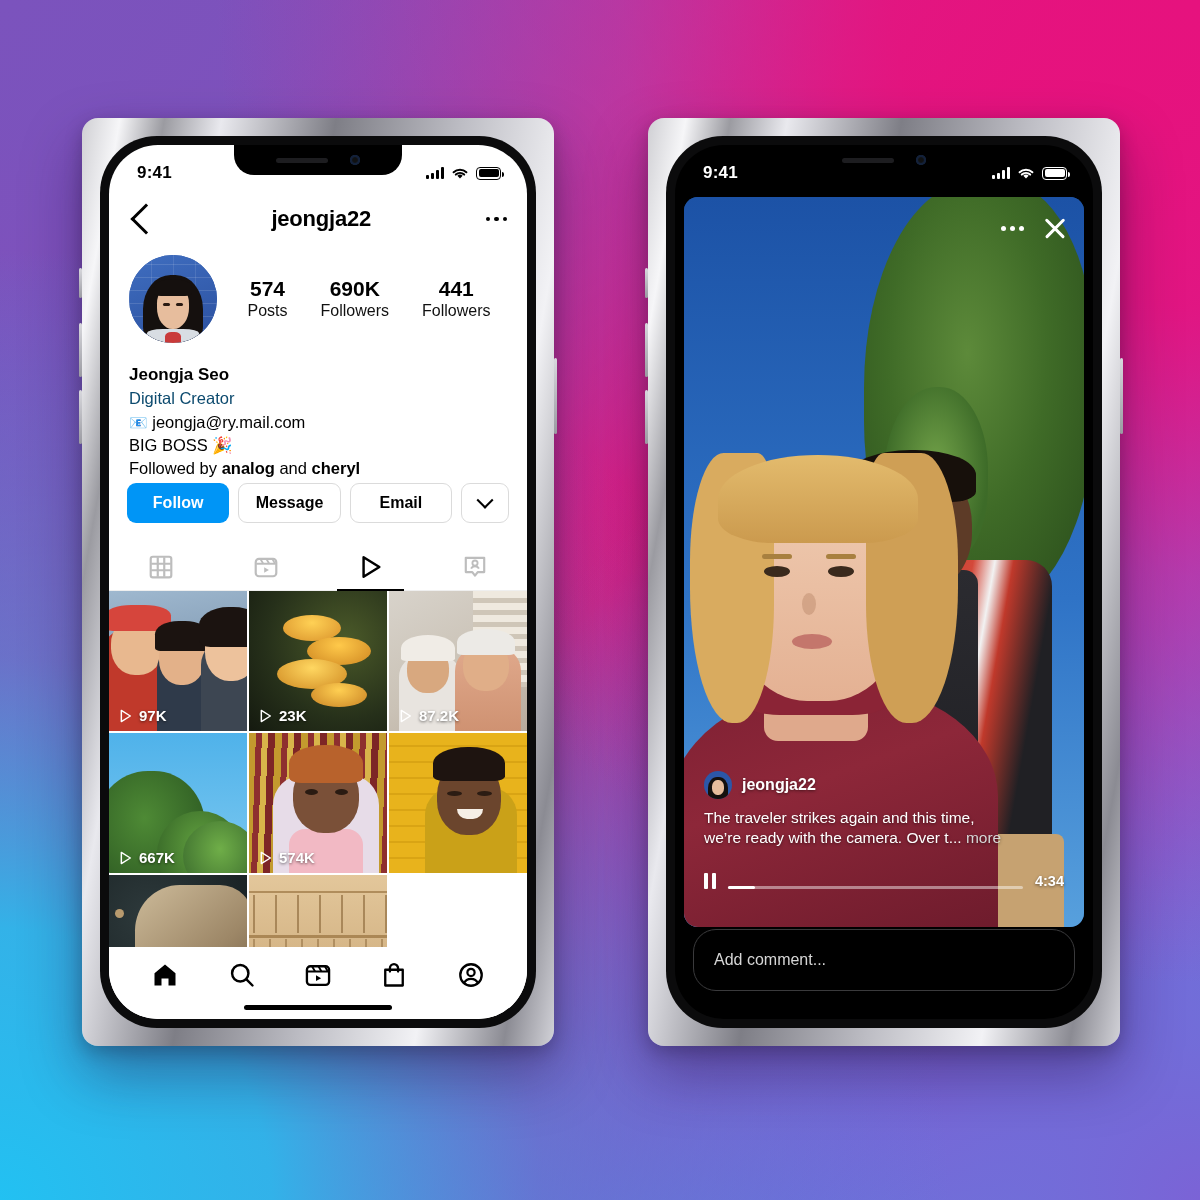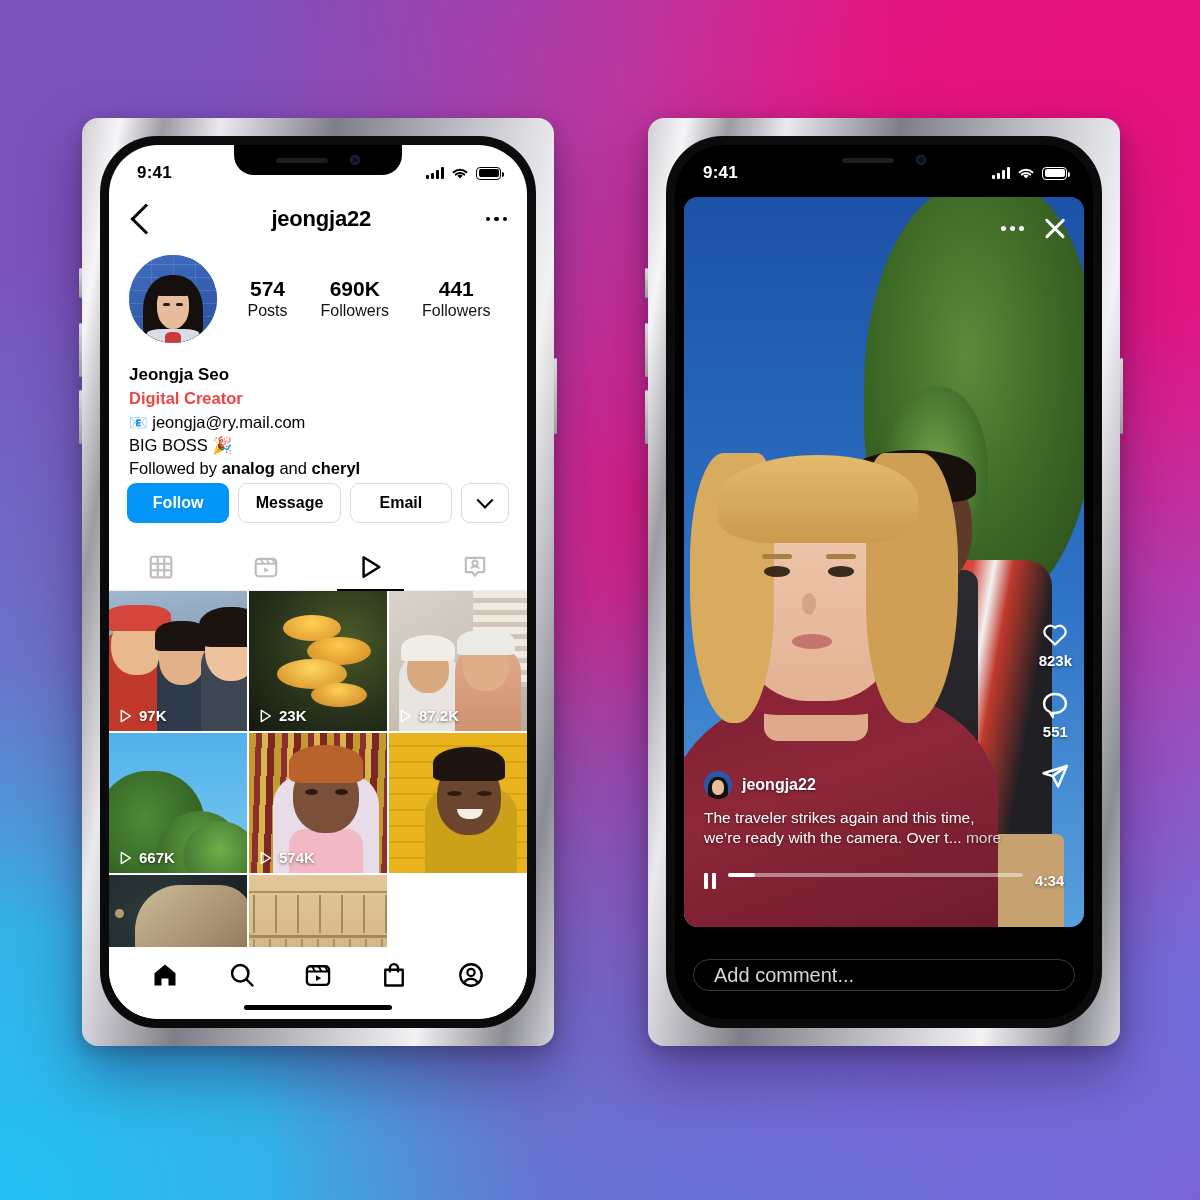--- a/index.html
+++ b/index.html
@@ -102,21 +102,21 @@
     background:#d8dde3; border-radius:30% 30% 0 0; }
   .avatar .collar{ position:absolute; left:36px; right:36px; bottom:0; height:11px; background:#c93a3a; border-radius:40% 40% 0 0; }
 
   .stats{ display:flex; flex:1; justify-content:space-around; padding-left:14px; }
   .stat{ text-align:center; }
   .stat .num{ font-size:21px; font-weight:700; line-height:1.15; }
   .stat .lbl{ font-size:16px; color:#111; line-height:1.3;text-align:right; }
 
   .bio{ position:absolute; top:218px; left:0; right:0; padding:0 20px; font-size:16.5px; line-height:1.42; }
   .bio .name{ font-weight:700; font-size:17px; }
-  .bio .cat{ color:#ef4444;font-weight:bold; }
+  .bio .cat{ color:#0c4a6e; }
   .bio .emoji{ font-size:15px; }
   .bio .followed b{ font-weight:700; }
 
   .btn-row{ position:absolute; top:338px; left:0; right:0; padding:0 18px; display:flex; gap:9px; }
   .btn{ height:40px; border-radius:9px; display:flex; align-items:center; justify-content:center;
     font-size:16px; font-weight:700; border:1px solid #dbdbdb; background:#fff; color:#000; }
   .btn.primary{ border:none; color:#fff; flex:1.02; }
   .btn.flexy{ flex:1; }
   .btn.chev{ width:48px; flex:0 0 48px; }
   .chev-d{ width:12px; height:12px; border-right:2.4px solid #000; border-bottom:2.4px solid #000;
@@ -202,30 +202,30 @@
   .reel-meta{ position:absolute; left:20px; right:76px; bottom:78px; z-index:14; }
   .meta-user{ display:flex; align-items:center; gap:10px; margin-bottom:9px; }
   .mini-av{ width:28px; height:28px; border-radius:50%; overflow:hidden; position:relative; background:#2c57a8; flex:0 0 auto; }
   .mini-av .mh{ position:absolute; left:4px; right:4px; top:6px; bottom:-2px; background:#15100e; border-radius:46% 46% 30% 30%; }
   .mini-av .mf{ position:absolute; left:8px; right:8px; top:9px; height:15px; background:#e7bd9d; border-radius:44%; }
   .meta-user .un{ font-size:16px; font-weight:700; text-shadow:0 1px 3px rgba(0,0,0,0.5); }
   .caption{ font-size:15.5px; line-height:1.33; text-shadow:0 1px 3px rgba(0,0,0,0.5); }
   .caption .more{ color:#d6d6d6; }
 
   .progress-row{ position:absolute; left:20px; right:20px; bottom:38px; z-index:14;
-    display:flex; align-items:flex-start; gap:12px; }
+    display:flex; align-items:flex-end; gap:12px; }
   .pause{ display:flex; gap:4px; }
   .pause i{ width:4px; height:16px; background:#fff; border-radius:1px; display:block; }
   .ptrack{ flex:1; height:3.5px; background:rgba(255,255,255,0.45); border-radius:3px; position:relative; }
   .pfill{ position:absolute; left:0; top:0; bottom:0; background:#fff; border-radius:3px; }
   .ptime{ font-size:14.5px; font-weight:600; text-shadow:0 1px 3px rgba(0,0,0,0.5); }
 
-  .comment-bar{ position:absolute; left:18px; right:18px; bottom:28px; height:32px;
+  .comment-bar{ position:absolute; left:18px; right:18px; bottom:28px; height:62px;
     border:1px solid #3a3a3c; border-radius:23px; display:flex; align-items:center; padding:0 20px;
-    color:#d6d6d6; font-size:20px; background:#000; }
+    color:#d6d6d6; font-size:16px; background:#000; }
 </style>
 </head>
 <body>
 
 <div class="bg-overlay"></div>
 
 <div class="phone" id="phone-left">
   <div class="side-btn" style="left:-3px;top:150px;width:3px;height:30px;"></div>
   <div class="side-btn" style="left:-3px;top:205px;width:3px;height:54px;"></div>
   <div class="side-btn" style="left:-3px;top:272px;width:3px;height:54px;"></div>
@@ -550,40 +550,20 @@
 
         <div class="reel-topbtns">
           <div class="dots-h">
               <i></i>
               <i></i>
               <i></i>
             </div>
           <div class="x-ico"></div>
         </div>
 
-        <div class="actions">
-          <div class="act">
-            <svg width="30" height="30" viewBox="0 0 24 24">
-              <path d="M12 20.4 4.3 13a4.9 4.9 0 0 1 7.7-6 4.9 4.9 0 0 1 7.7 6z" stroke="#fff" stroke-width="1.9" fill="none" stroke-linejoin="round"></path>
-            </svg>
-            <div class="cnt">823k</div>
-          </div>
-          <div class="act">
-            <svg width="30" height="30" viewBox="0 0 24 24">
-              <path d="M12 3.2c5 0 8.7 3.3 8.7 7.6 0 4.2-3.7 7.6-8.7 7.6a10 10 0 0 1-1.9-.2l.2 3.4-2.6-4.2C5 16.3 3.3 13.9 3.3 10.8 3.3 6.5 7 3.2 12 3.2z" stroke="#fff" stroke-width="1.9" fill="none" stroke-linejoin="round"></path>
-            </svg>
-            <div class="cnt">551</div>
-          </div>
-          <div class="act">
-            <svg width="30" height="30" viewBox="0 0 24 24">
-              <path d="M21.5 4 2.8 9.8l7.4 2.3z" stroke="#fff" stroke-width="1.9" fill="none" stroke-linejoin="round"></path>
-              <path d="M10.2 12.1 21.5 4l-7 16.4-4.3-8.3z" stroke="#fff" stroke-width="1.9" fill="none" stroke-linejoin="round"></path>
-            </svg>
-          </div>
-        </div>
 
         <div class="reel-meta">
           <div class="meta-user">
             <div class="mini-av">
               <div class="mh"></div>
                 <div class="mf"></div>
             </div>
             <div class="un">jeongja22</div>
           </div>
           <div class="caption">

